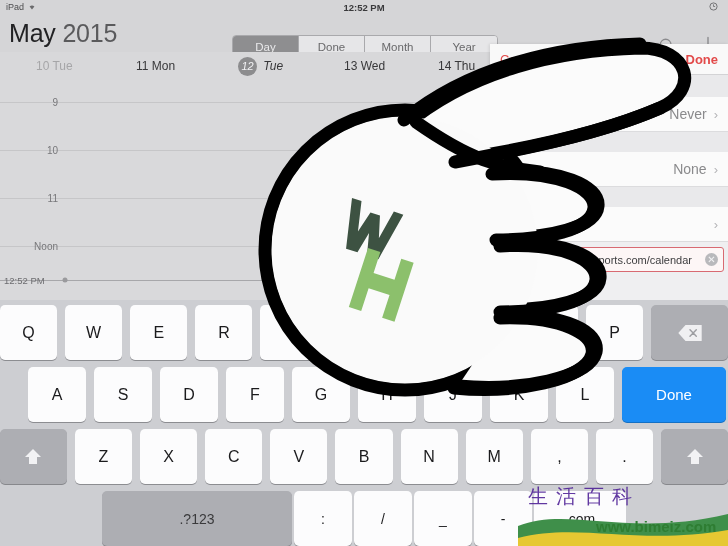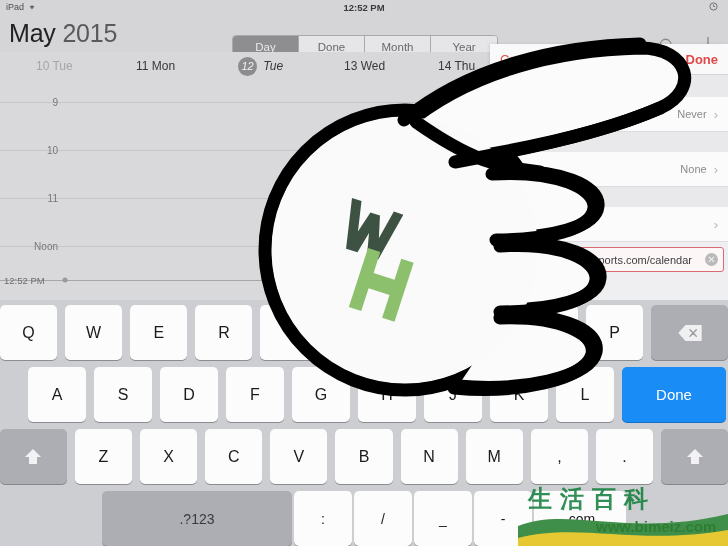--- a/index.html
+++ b/index.html
@@ -255,21 +255,21 @@
     display: flex;
     align-items: center;
     padding: 0 10px 0 12px;
   }
   .pop-row .lbl {
     font-size: 12.5px;
     color: #6a6a6c;
     flex: 1;
   }
   .pop-row .val {
-    font-size: 11px;
+    font-size: 14px;
     color: #8a8a8c;
     margin-right: 7px;
   }
   .chev {
     color: #b5b5b8;
     font-size: 13px;
     line-height: 1;
   }
   .pop-gap { height: 22px; background: #e9e9eb; }
   .pop-gap2 { height: 20px; background: #e9e9eb; }
@@ -366,25 +366,25 @@
   
   .watermark {
     position: absolute;
     right: 0; bottom: 0;
     width: 210px; height: 66px;
     overflow: hidden;
   }
   .wm-cn {
     position: absolute;
     left: 10px; top: 3px;
-    font-size: 24px;
+    font-size: 20px;
     letter-spacing: 8px;
-    color: #15803d;
+    color: #4c1d95;
     font-family: "DejaVu Sans", sans-serif;
-    font-weight: bold;
+    font-weight: normal;
     opacity: 0.88;
   }
   .wm-url {
     position: absolute;
     left: 38px; top: 38px;
     font-size: 15px;
     color: #2e7d32;
     font-weight: bold;
     margin-left: 40px;
   }

